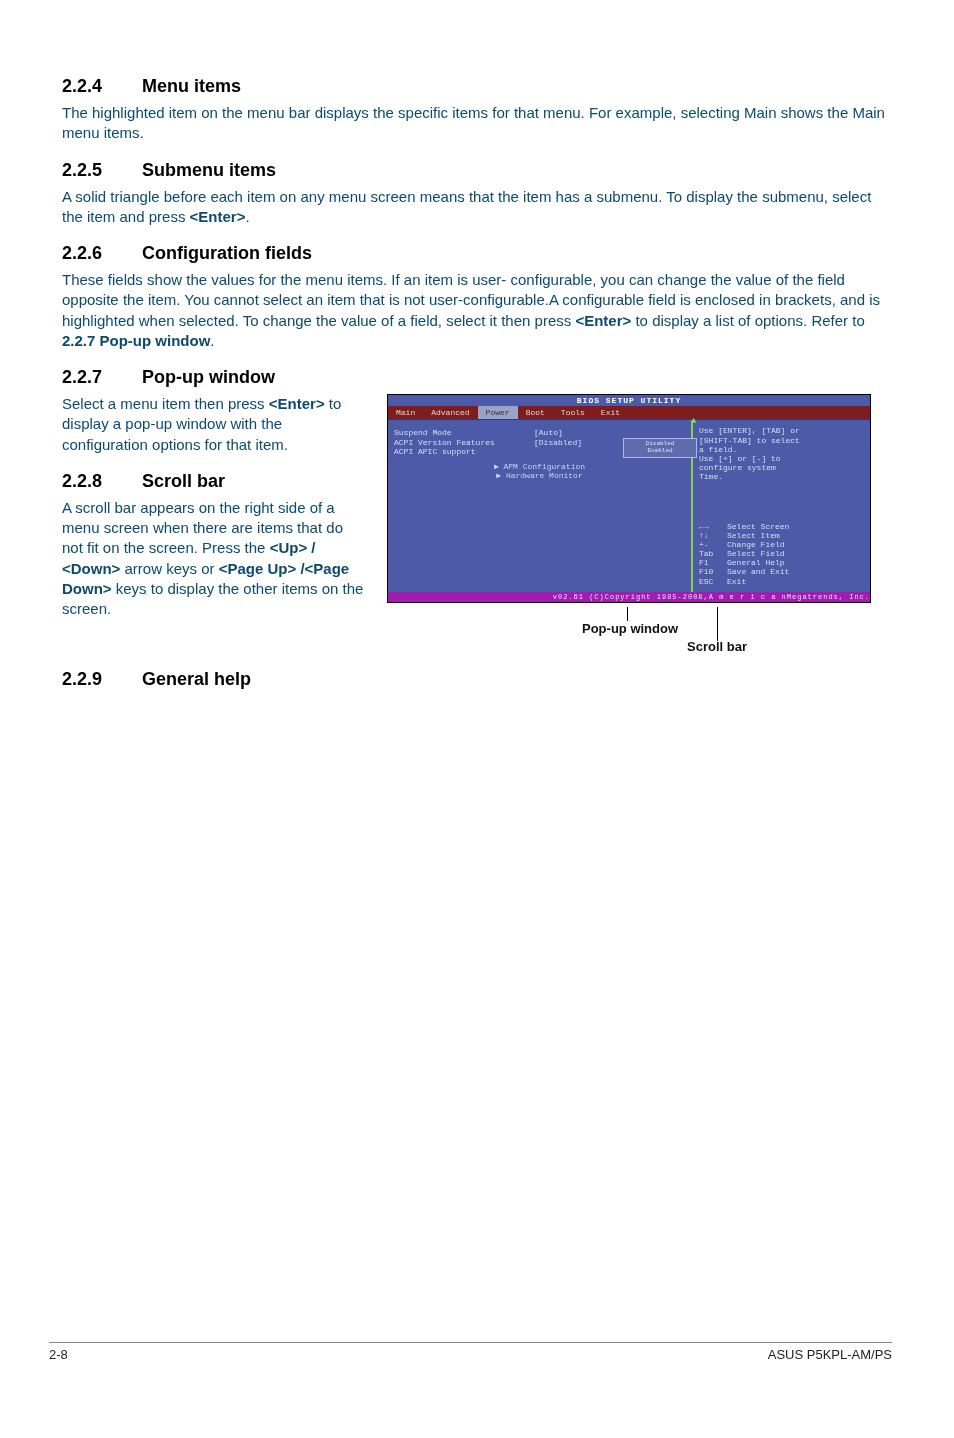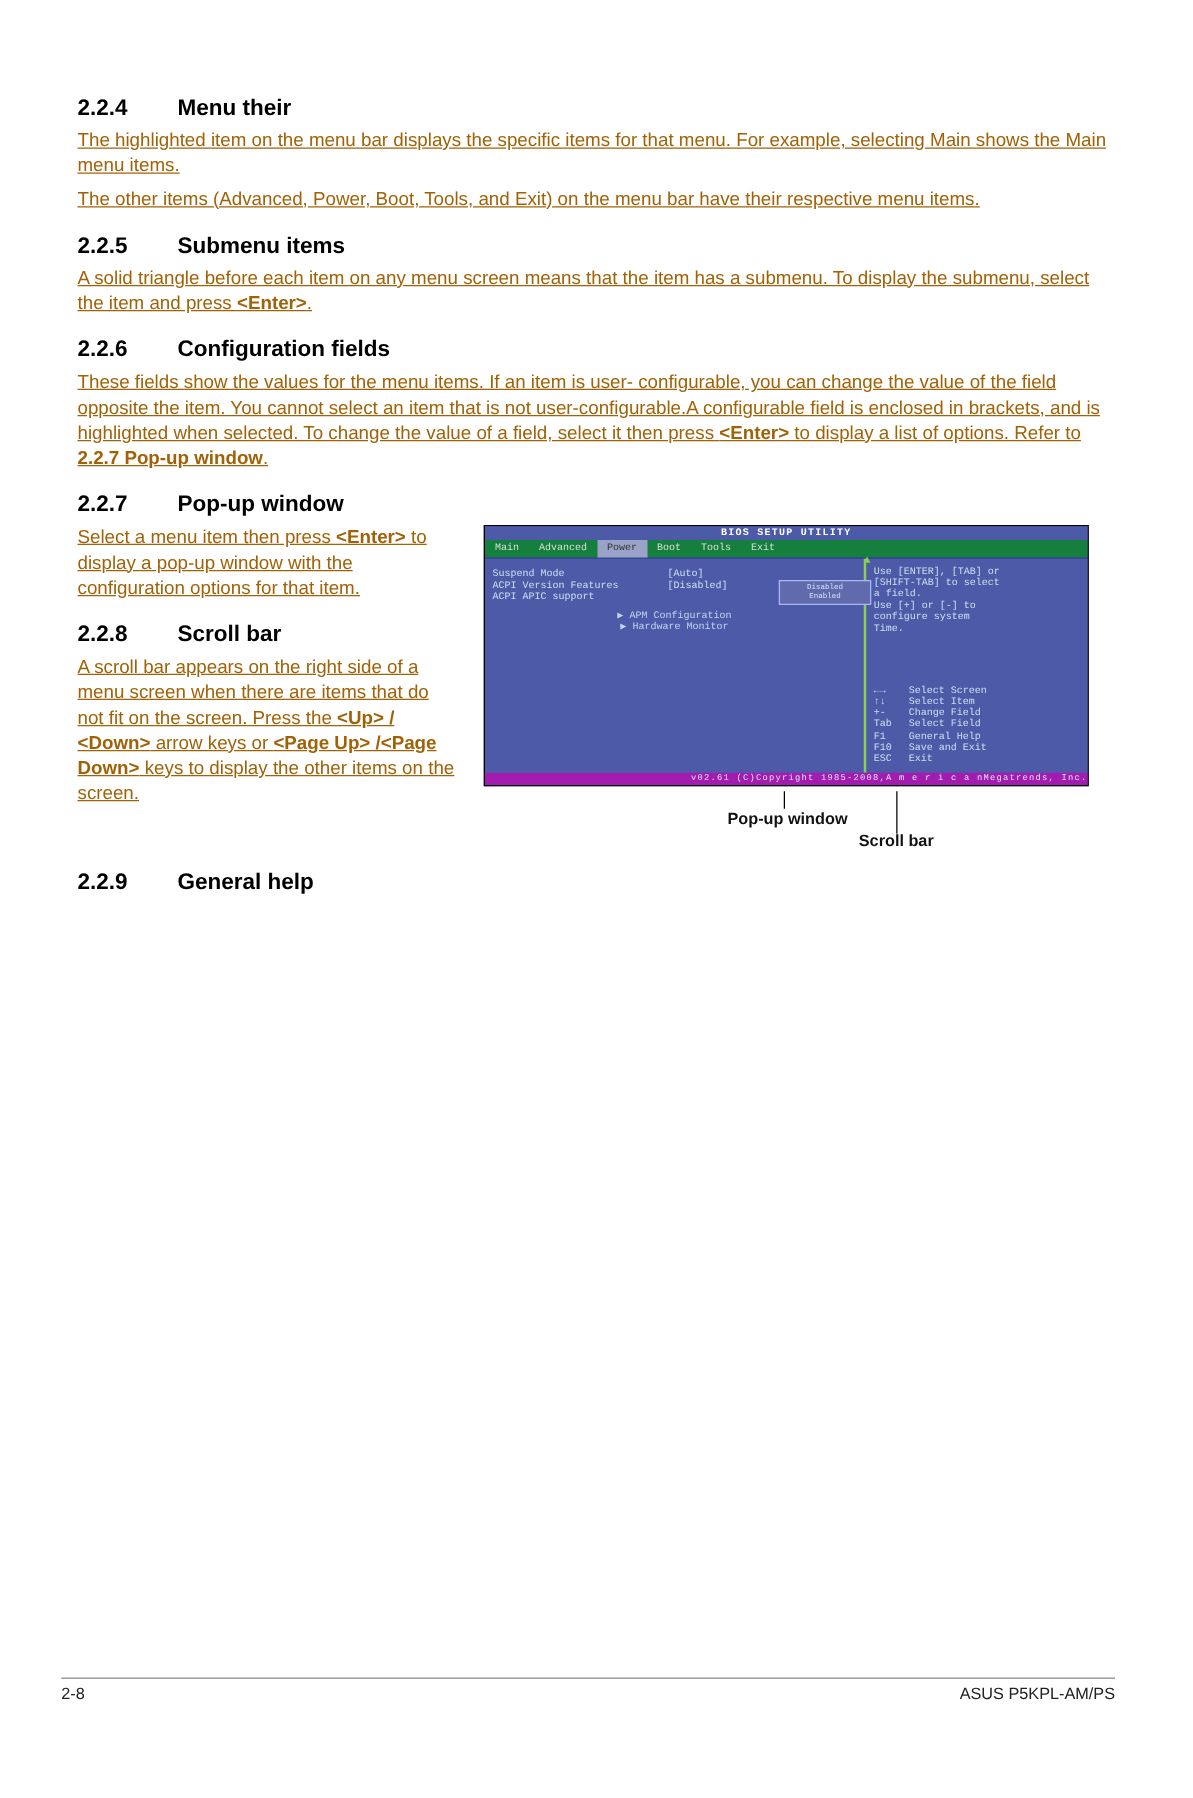--- a/index.html
+++ b/index.html
@@ -23,22 +23,21 @@
     margin: 16px 0 6px 0;
   }
   .section-heading .num {
     display: inline-block;
     width: 80px;
   }
   .body-text {
     font-size: 15px;
     line-height: 1.35;
     margin: 0 0 6px 0;
-    color: #a16207;
-    text-decoration: underline;
+    color: #0c4a6e;
   }
   .two-col {
     display: flex;
     gap: 20px;
     align-items: flex-start;
   }
   .left-227 {
     flex: 0 0 305px;
   }
   .right-227 {
@@ -59,21 +58,21 @@
   .bios-title {
     background: #4c5aa8;
     text-align: center;
     padding: 1px 16px;
     font-weight: bold;
     letter-spacing: 1px;
   }
   .bios-menu {
     display: flex;
     align-items: center;
-    background: #15803d;
+    background: #7f1d1d;
   }
   .bios-menu span {
     padding: 2px 8px;
     color: #ddd;
   }
   .bios-menu .hl {
     background: #9aa2c8;
     color: #333;
   }
   .bios-body {
@@ -165,24 +164,23 @@
     display: flex;
     justify-content: space-between;
   }
 </style>
 </head>
 <body>
 
 <div class="page">
 
   <div class="section-heading">
-    <span class="num">2.2.4</span><span>Menu their</span>
+    <span class="num">2.2.4</span><span>Menu items</span>
   </div>
   <p class="body-text">The highlighted item on the menu bar displays the specific items for that menu. For example, selecting Main shows the Main menu items.</p>
-  <p class="body-text">The other items (Advanced, Power, Boot, Tools, and Exit) on the menu bar have their respective menu items.</p>
 
   <div class="section-heading">
     <span class="num">2.2.5</span><span>Submenu items</span>
   </div>
   <p class="body-text">
     <span>A solid triangle before each item on any menu screen means that the item has a submenu. To display the submenu, select the item and press </span><b>&lt;Enter&gt;</b><span>.</span>
   </p>
 
   <div class="section-heading">
     <span class="num">2.2.6</span><span>Configuration fields</span>

